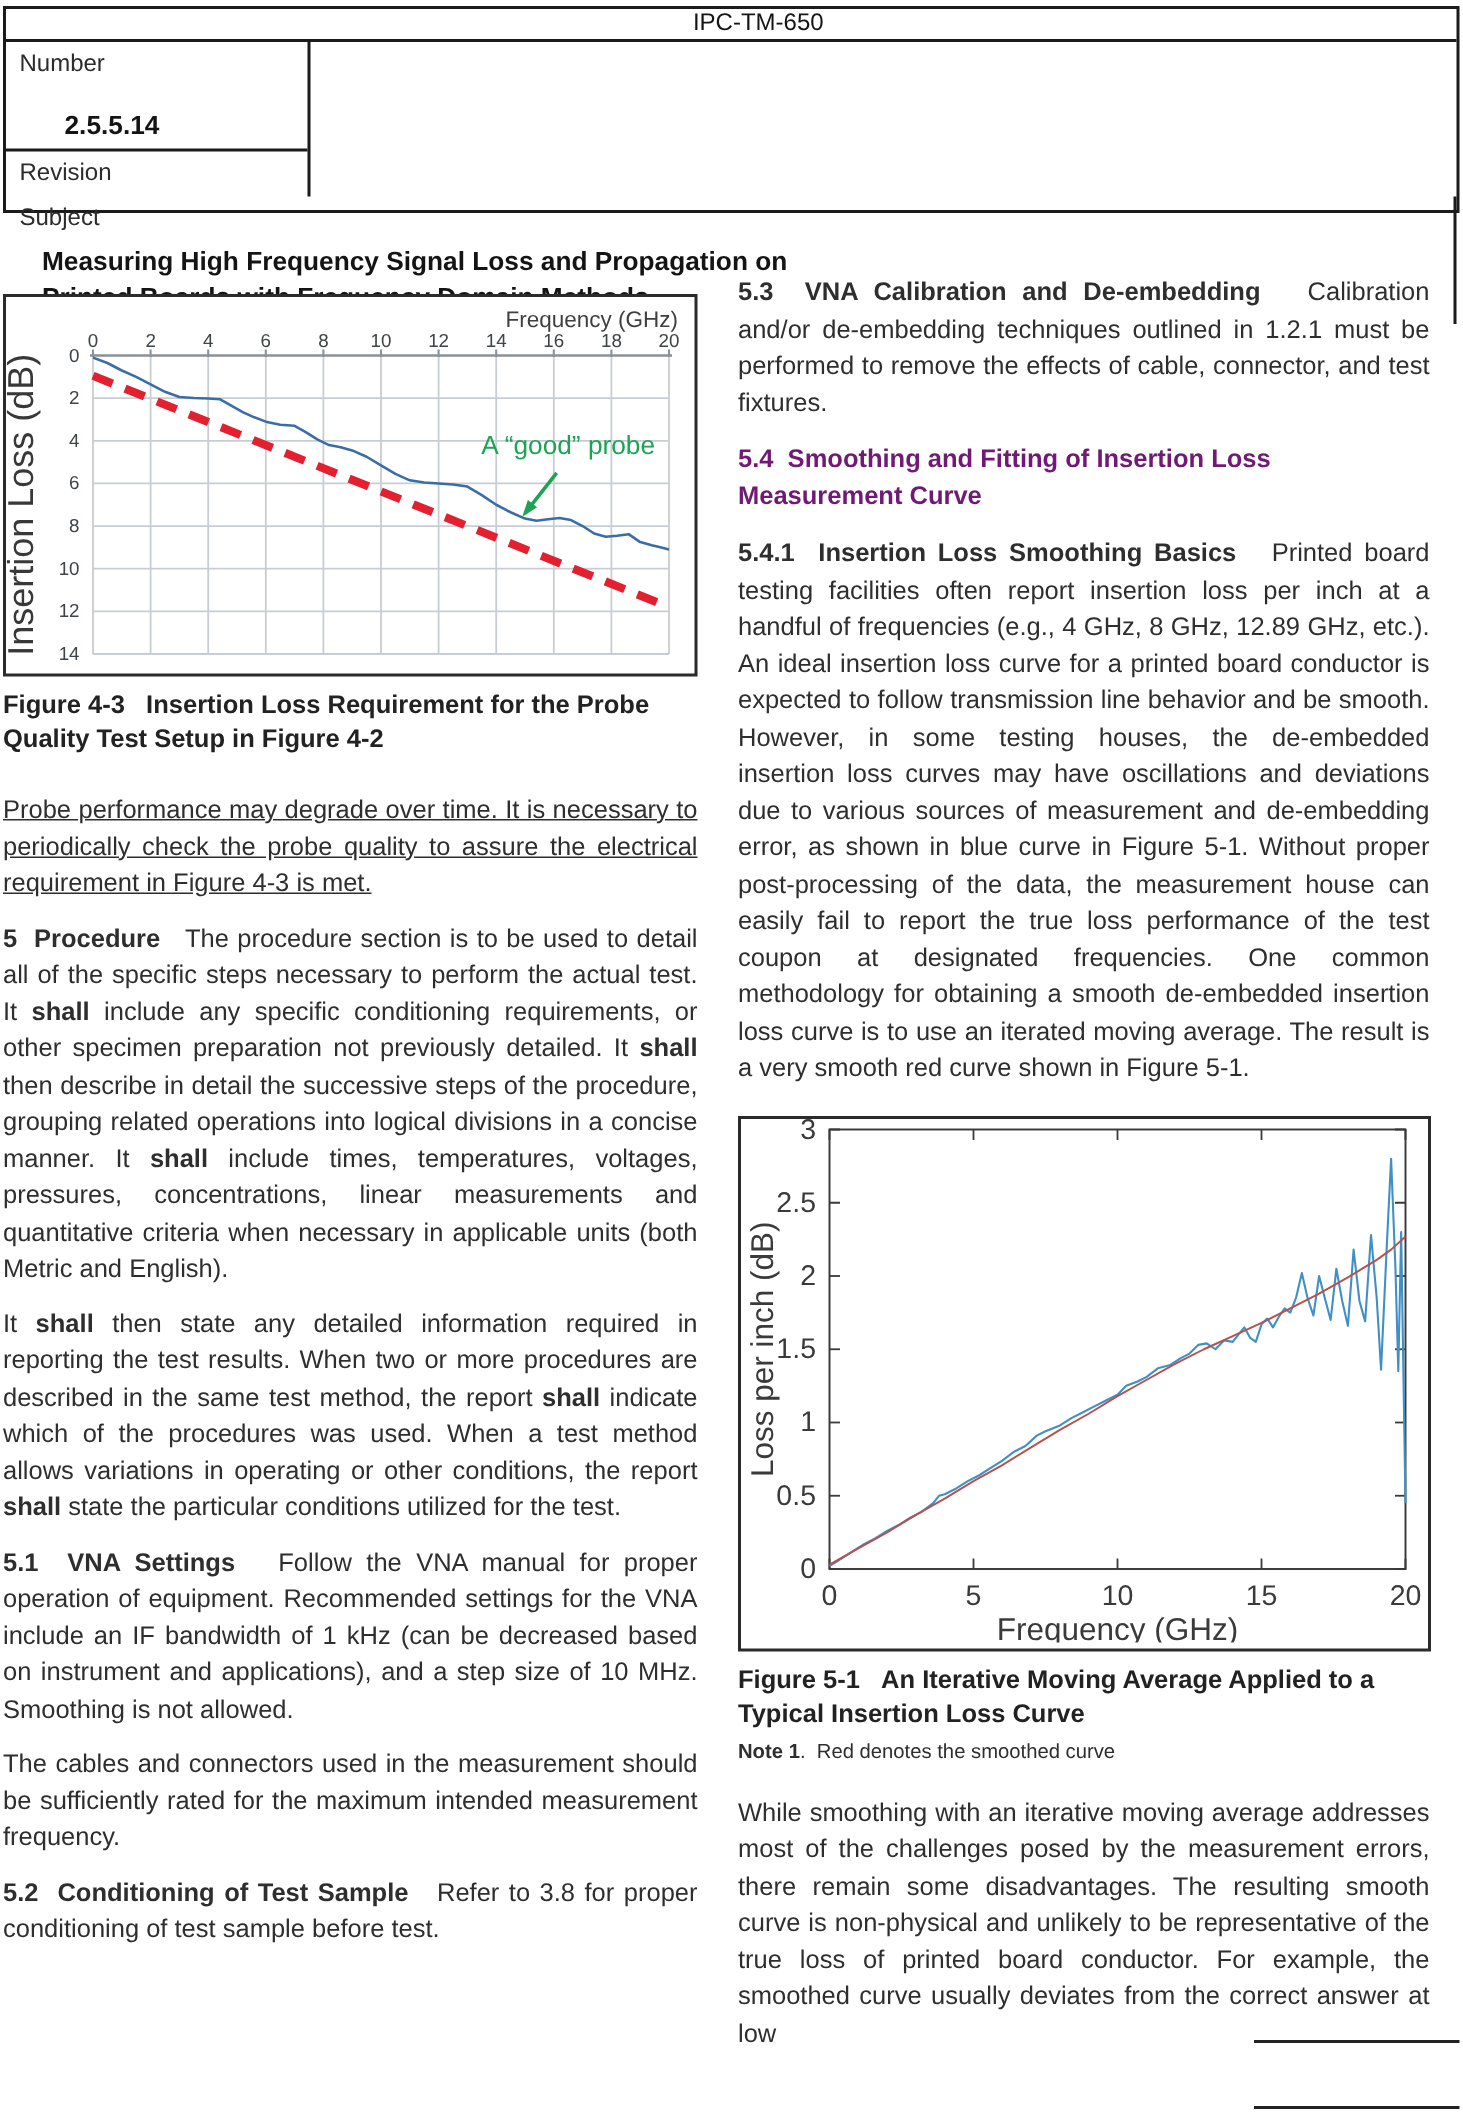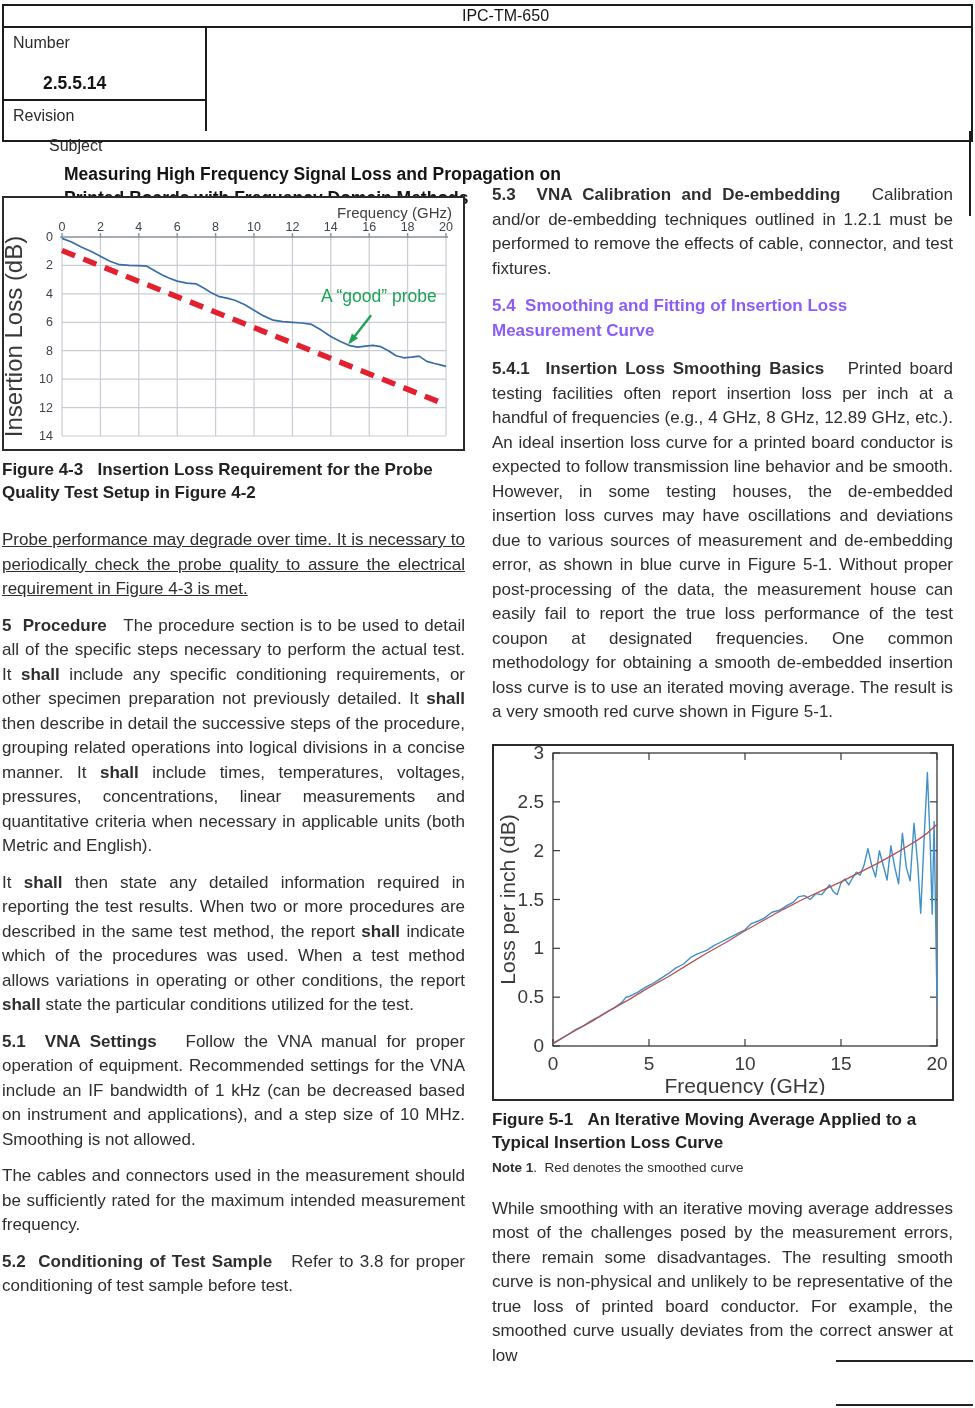--- a/index.html
+++ b/index.html
@@ -7,35 +7,35 @@
         font-family:"Liberation Sans","DejaVu Sans",sans-serif;color:#2e2e2e;}
   .b{font-weight:bold;}
   
   .hdr{position:absolute;left:2px;top:4px;width:967px;height:134px;border:2px solid #1b1b1b;}
   .hdr-title{height:20px;border-bottom:2px solid #1b1b1b;text-align:center;
              font-size:16px;line-height:20px;color:#141414;padding-left:36px;}
   .hdr-body{display:flex;height:112px;flex-direction:column;}
   .hdr-col-number{width:201px;border-right:2px solid #1b1b1b;display:flex;flex-direction:column;}
   .cell-number{height:59px;border-bottom:2px solid #1b1b1b;padding:6px 9px;}
   .cell-revision{flex:1;padding:6px 9px;}
-  .hdr-col-subject{flex:1;border-right:2px solid #1b1b1b;padding:6px 9px;margin-left:36px;}
+  .hdr-col-subject{flex:1;border-right:2px solid #1b1b1b;padding:6px 9px;}
   .hdr-col-date{width:190px;padding:6px 9px;}
   .hdr-label{font-size:16px;color:#2c2c2c;}
   .hdr-value-number{font-size:17.5px;font-weight:bold;margin:21px 0 0 30px;color:#141414;}
   .hdr-value-subject{font-size:17.5px;font-weight:bold;margin:8px 0 0 15px;line-height:23.5px;
                      color:#141414;max-width:520px;}
   .hdr-value-date{font-size:17.5px;font-weight:bold;margin:9px 0 0 14px;color:#141414;}
   
   .col{position:absolute;}
   .col-left{left:2px;top:196px;width:463px;}
   .col-right{left:492px;top:183px;width:461px;}
   .para{font-size:17px;line-height:24.5px;text-align:justify;margin:12px 0 0;color:#2e2e2e;}
   .para.first{margin-top:0;}
   .para.gap-lg{margin-top:24px;text-decoration:underline;}
-  .heading{font-size:17px;line-height:24.5px;font-weight:bold;margin:13px 0 0;color:#8b5cf6;}
+  .heading{font-size:17px;line-height:24.5px;font-weight:bold;margin:13px 0 0;color:#701a75;}
   .figbox{border:2px solid #2b2b2b;background:#fff;}
   .figbox-43{width:459px;height:251px;margin:0;}
   .figbox-51{width:458px;height:353px;margin:19px 0 0;}
   .figcaption{font-size:17px;font-weight:bold;line-height:23px;margin:7px 0 0;color:#222;
               text-align:left;}
   .fignote{font-size:13.5px;line-height:17px;margin:5px 0 0;color:#2e2e2e;}
   
   .foot-line{position:absolute;left:836px;width:137px;border-top:2px solid #222;height:0;}
   .foot-text{position:absolute;left:838px;top:1432px;width:135px;font-size:16px;color:#2c2c2c;
              word-spacing:5px;}

